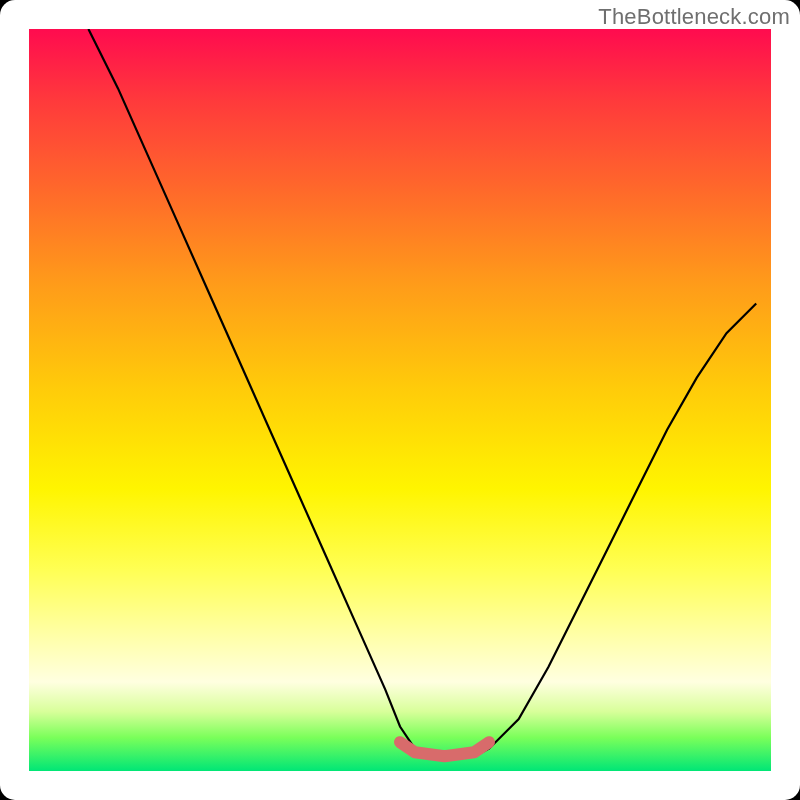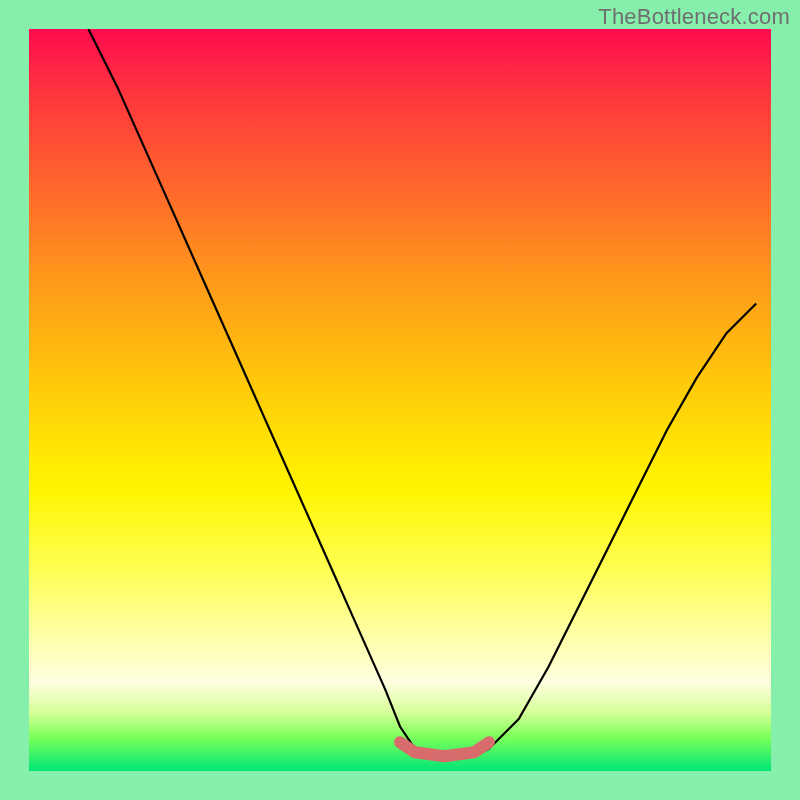--- a/index.html
+++ b/index.html
@@ -10,21 +10,22 @@
     background: #000;
     overflow: hidden;
     font-family: Arial, Helvetica, sans-serif;
   }
   .frame {
     position: absolute;
     top: 0;
     left: 0;
     width: 800px;
     height: 800px;
-    background: #86efac;
+    background: #ffffff;
+    border-radius: 15px;
   }
   .plot {
     position: absolute;
     top: 29px;
     left: 29px;
     width: 742px;
     height: 742px;
     background: linear-gradient(to bottom,
       #ff0b4f 0%,
       #ff3b3b 10%,

